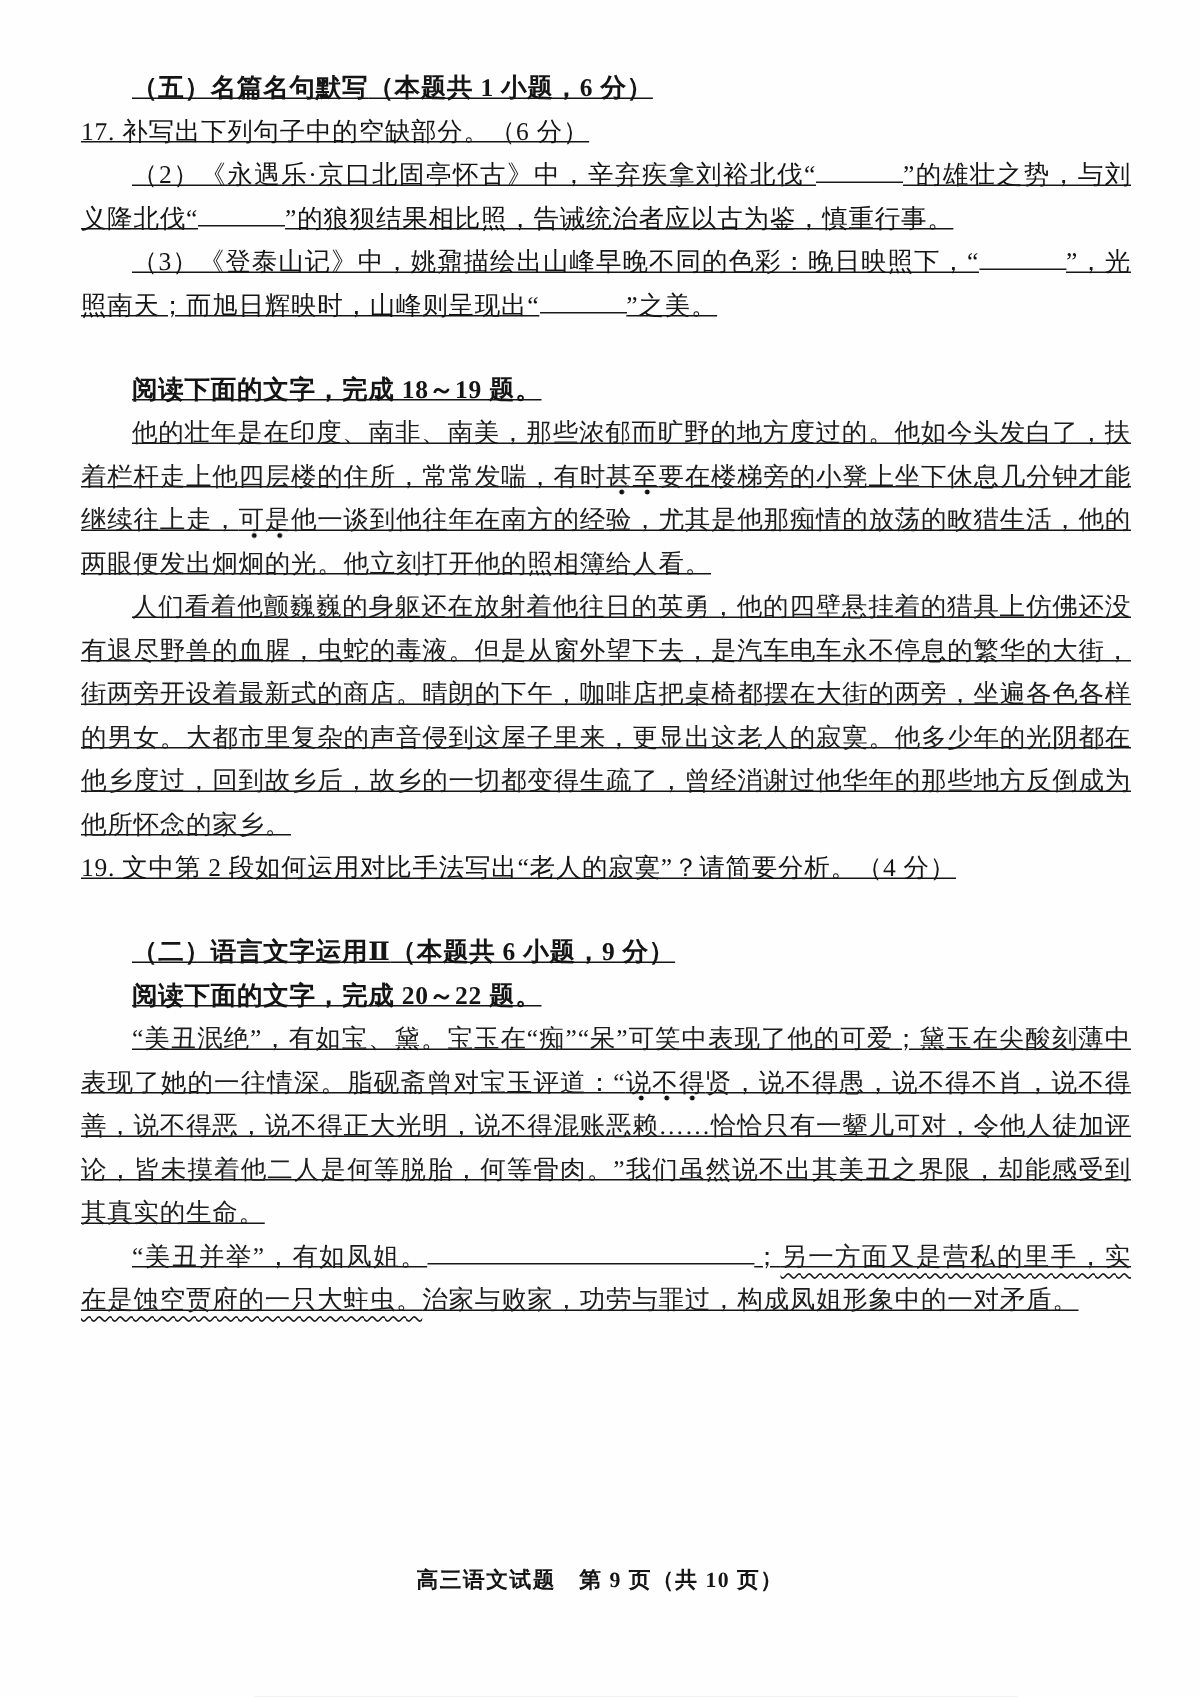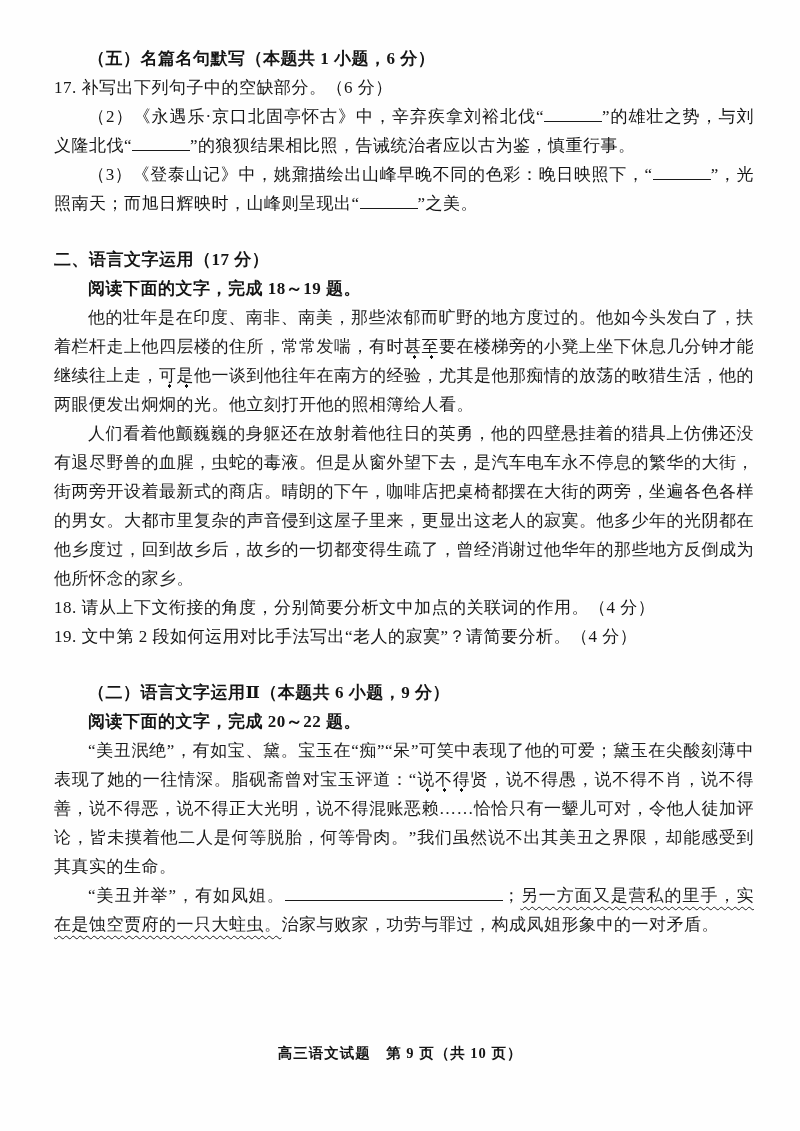--- a/index.html
+++ b/index.html
@@ -7,20 +7,21 @@
     position: relative;
     width: 800px;
     height: 1131px;
     margin: 0 auto;
     background: #fefefe;
     box-sizing: border-box;
     padding: 44px 46px 0 54px;
     font-family: "Liberation Serif", "DejaVu Serif", serif;
     color: #151515;
     overflow: hidden;
+    text-decoration: underline;
   }
   p {
     margin: 0;
     font-size: 17px;
     line-height: 29px;
     text-align: justify;
     letter-spacing: 0.5px;
   }
   .ind { text-indent: 2em; }
   .h { font-weight: bold; }
@@ -70,30 +71,28 @@
 
   <p>17. 补写出下列句子中的空缺部分。（6 分）</p>
 
 
   <p class="ind"><span>（2）《永遇乐·京口北固亭怀古》中，辛弃疾拿刘裕北伐“</span><span class="blank"></span><span>”的雄壮之势，与刘义隆北伐“</span><span class="blank"></span><span>”的狼狈结果相比照，告诫统治者应以古为鉴，慎重行事。</span></p>
 
   <p class="ind"><span>（3）《登泰山记》中，姚鼐描绘出山峰早晚不同的色彩：晚日映照下，“</span><span class="blank"></span><span>”，光照南天；而旭日辉映时，山峰则呈现出“</span><span class="blank"></span><span>”之美。</span></p>
 
   <div class="gap"></div>
 
-  <p class="h"><span>二、语言文字运用</span><span class="note">（17 分）</span></p>
 
 
   <p class="h ind">阅读下面的文字，完成 18～19 题。</p>
 
   <p class="ind kai"><span>他的壮年是在印度、南非、南美，那些浓郁而旷野的地方度过的。他如今头发白了，扶着栏杆走上他四层楼的住所，常常发喘，有时</span><span class="emph">甚至</span><span>要在楼梯旁的小凳上坐下休息几分钟才能继续往上走，</span><span class="emph">可是</span><span>他一谈到他往年在南方的经验，尤其是他那痴情的放荡的畋猎生活，他的两眼便发出炯炯的光。他立刻打开他的照相簿给人看。</span></p>
 
   <p class="ind kai">人们看着他颤巍巍的身躯还在放射着他往日的英勇，他的四壁悬挂着的猎具上仿佛还没有退尽野兽的血腥，虫蛇的毒液。但是从窗外望下去，是汽车电车永不停息的繁华的大街，街两旁开设着最新式的商店。晴朗的下午，咖啡店把桌椅都摆在大街的两旁，坐遍各色各样的男女。大都市里复杂的声音侵到这屋子里来，更显出这老人的寂寞。他多少年的光阴都在他乡度过，回到故乡后，故乡的一切都变得生疏了，曾经消谢过他华年的那些地方反倒成为他所怀念的家乡。</p>
 
-  <p>18. 请从上下文衔接的角度，分别简要分析文中加点的关联词的作用。（4 分）</p>
 
   <p>19. 文中第 2 段如何运用对比手法写出“老人的寂寞”？请简要分析。（4 分）</p>
 
   <div class="gap"></div>
 
   <p class="h ind"><span>（二）语言文字运用Ⅱ</span><span class="note">（本题共 6 小题，9 分）</span></p>
 
   <p class="h ind">阅读下面的文字，完成 20～22 题。</p>
 
 

